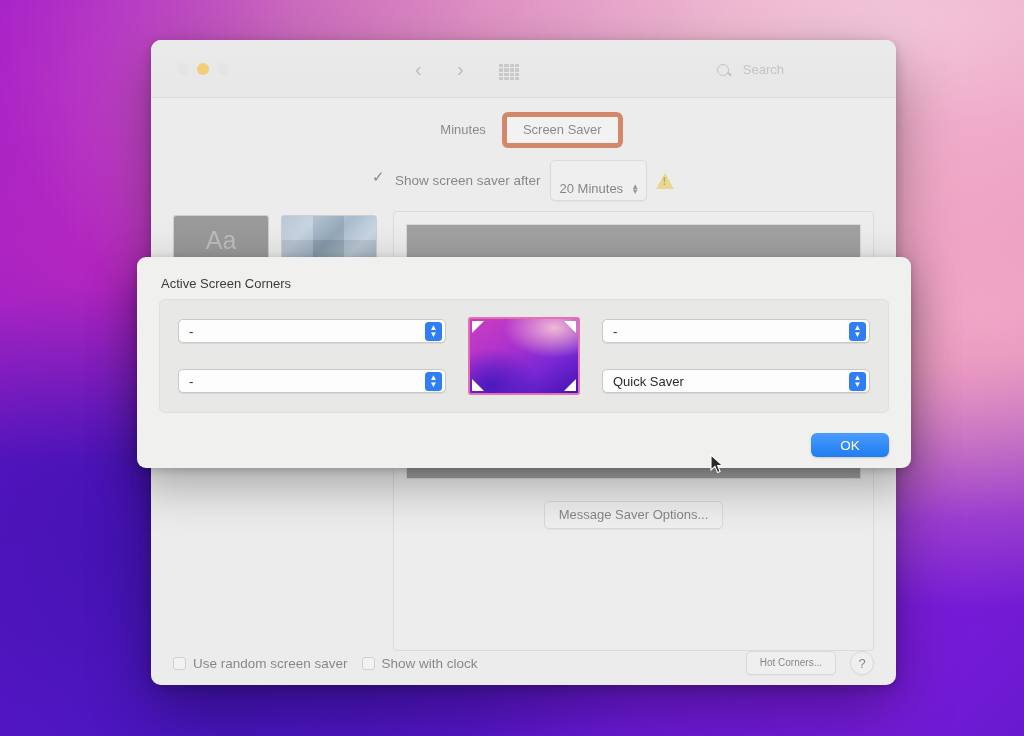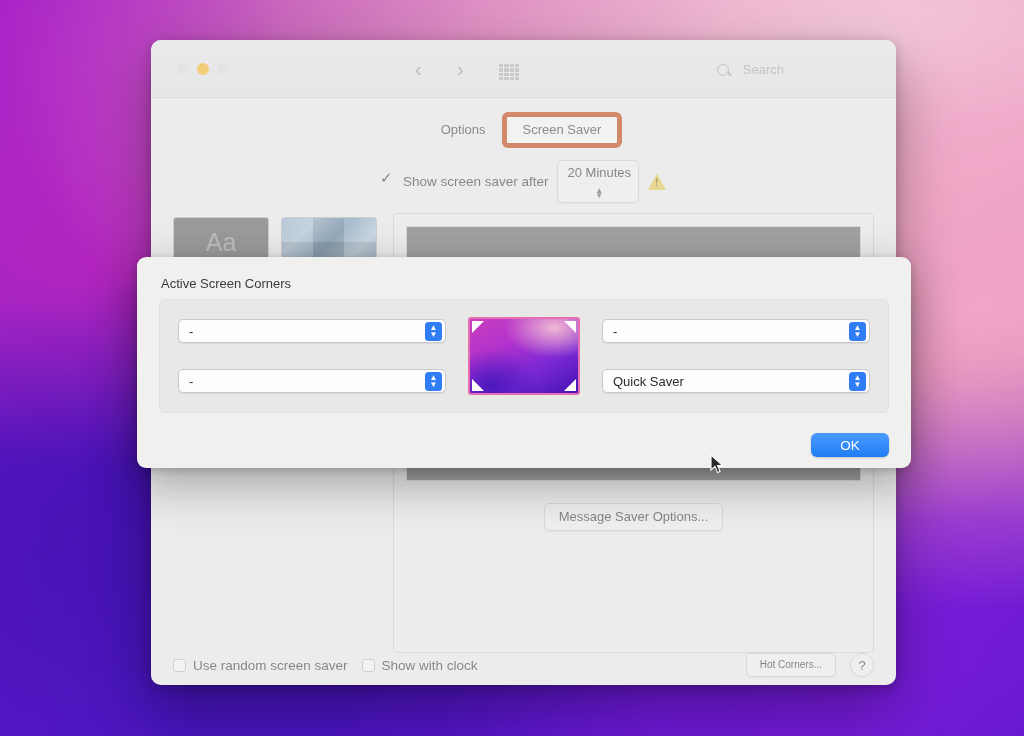--- a/index.html
+++ b/index.html
@@ -101,23 +101,22 @@
   .chk {
     width:13px; height:13px; position:relative; display:inline-block;
   }
   .chk:after {
     content:"✓"; position:absolute; left:-1px; top:-6px; font-size:15px; color:#3d3d3d;
   }
   .ss-label { font-size:13.5px; color:#3d3d3d; }
   .popup {
     display:inline-flex; align-items:center; gap:8px;
     background:#f1f1f1; border:1px solid #cdcdcd; border-radius:5px;
-    padding:4px 7px 4px 9px; font-size:13px; color:#3a3a3a;
+    padding:20px 7px 4px 9px; font-size:13px; color:#3a3a3a;
     box-shadow:0 1px 1px rgba(0,0,0,0.06);
-    flex-direction:column;
   }
   .chev-ud { display:inline-flex; flex-direction:column; line-height:5px; font-size:8px; color:#5d5d5d; }
   .warn-tri {
     width:0; height:0; border-left:9px solid transparent; border-right:9px solid transparent;
     border-bottom:16px solid #e6c84f; position:relative;
   }
   .warn-tri:after {
     content:"!"; position:absolute; left:-2.2px; top:3px; font-size:10px; color:#8a7418; font-weight:bold;
   }
 
@@ -293,21 +292,21 @@
         <i></i>
     </span>
     <span class="searchbox">
       <span class="search-glass"></span>
       <span class="search-ph">Search</span>
     </span>
   </div>
 
   <div class="tabs">
     <div class="seg">
-      <button class="seg-btn">Options</button>
+      <button class="seg-btn">Minutes</button>
       <button class="seg-btn active">Screen Saver</button>
     </div>
   </div>
 
   <div class="ss-row">
     <span class="chk"></span>
     <span class="ss-label">Show screen saver after</span>
     <span class="popup">
       <span>20 Minutes</span>
       <span class="chev-ud">

